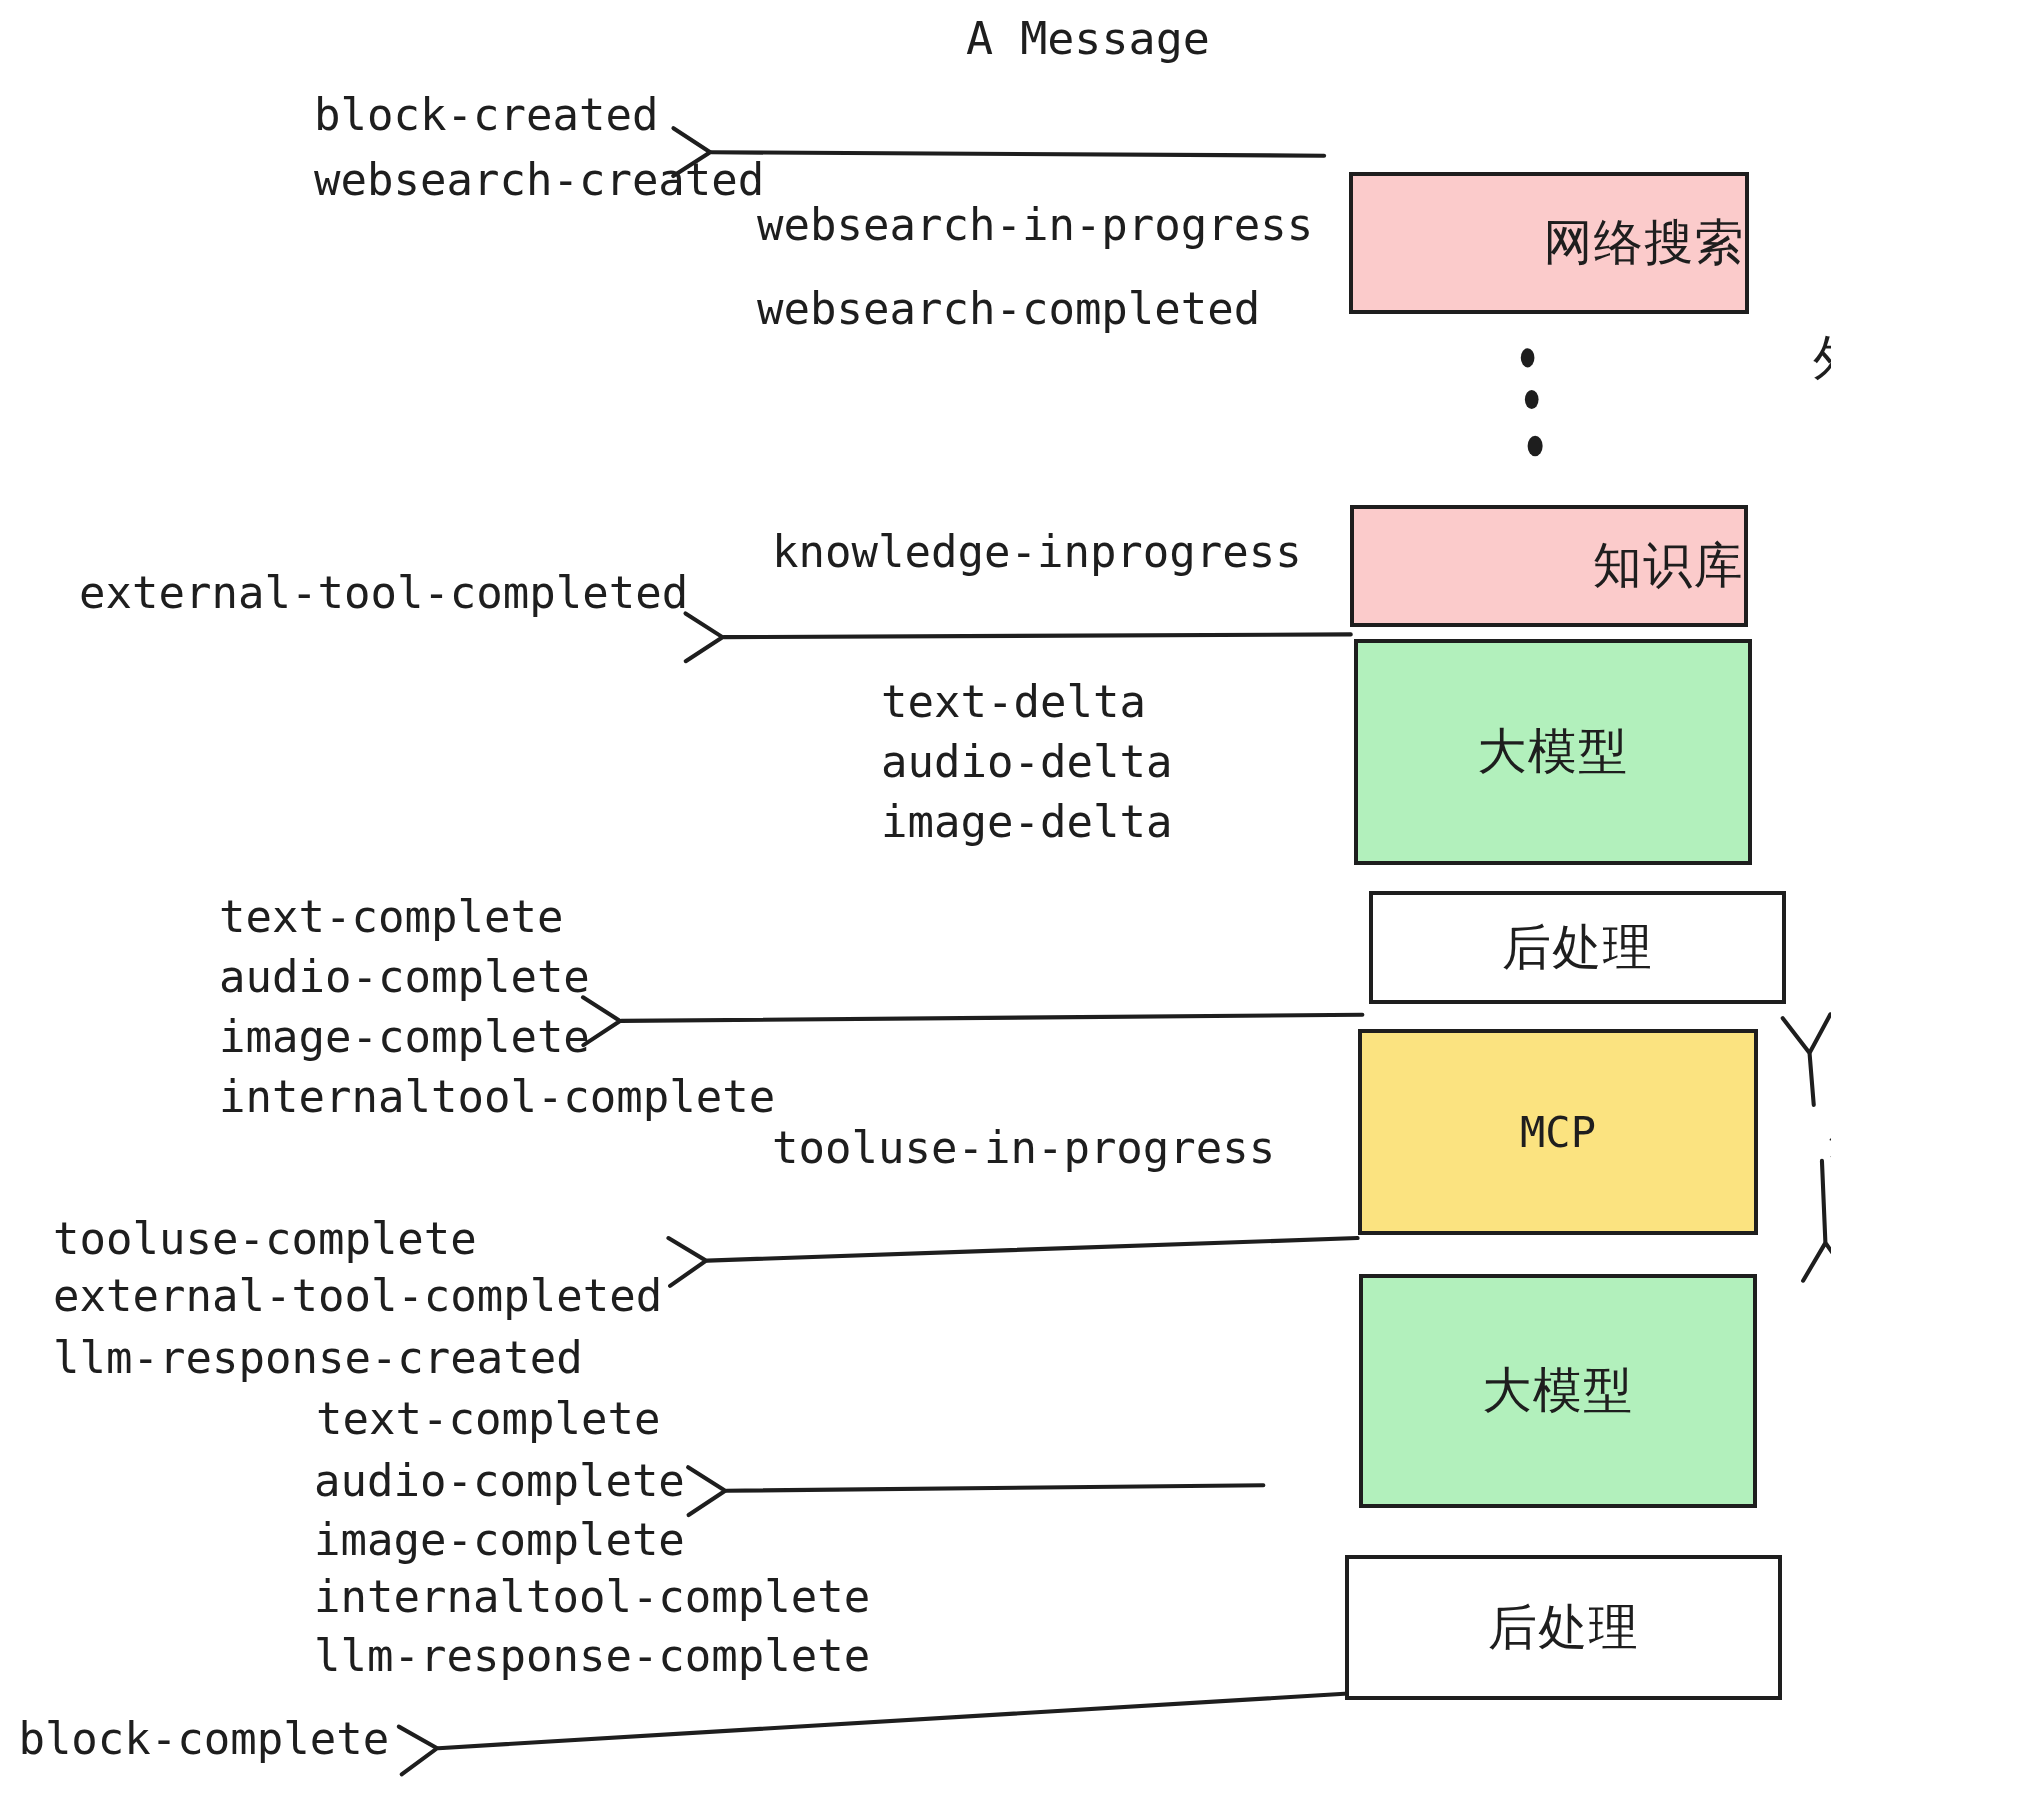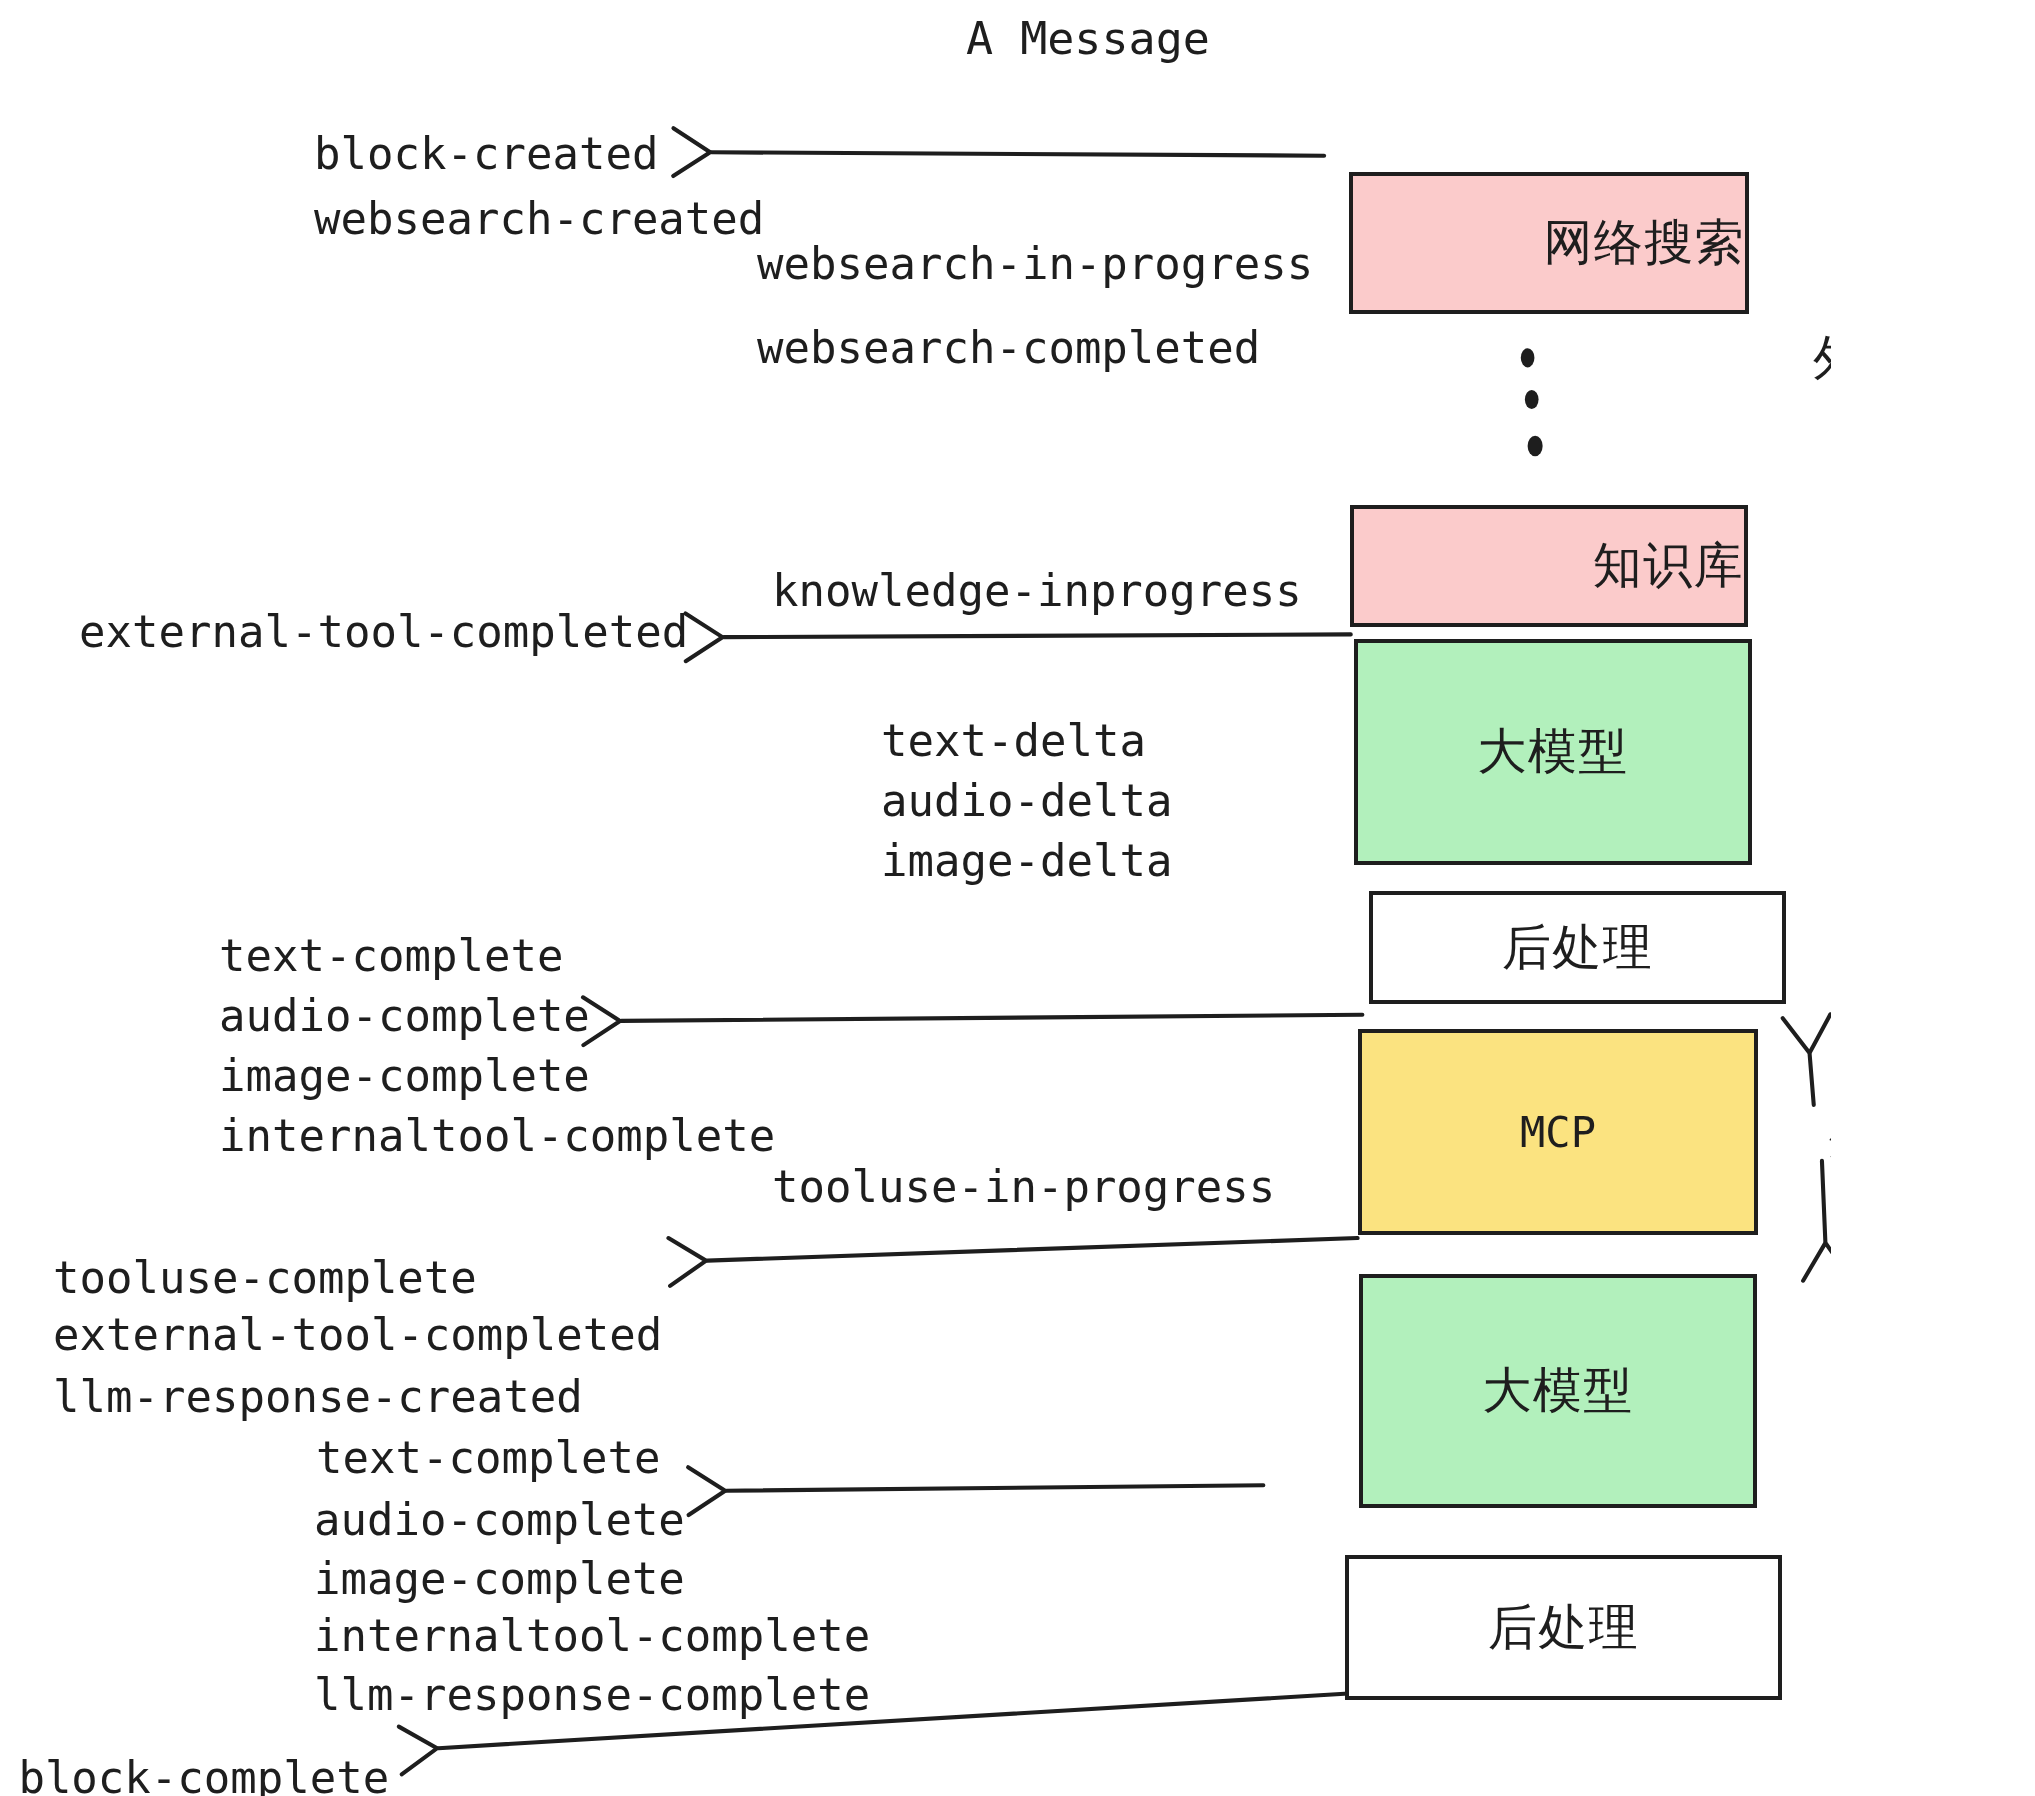--- a/index.html
+++ b/index.html
@@ -1,20 +1,20 @@
 <!DOCTYPE html>
 <html style="--ink: #1E1E1E;font-size:11px"><head>
 <meta charset="utf-8">
 <style>
   :root { --ink:#1E1E1E; }
   html,body{margin:0;padding:0;background:#ffffff;}
   .stage{position:relative;width:1831px;height:1796px;background:#ffffff;overflow:hidden;
          font-family:"DejaVu Sans",sans-serif;}
   .title{position:absolute;font:45px "DejaVu Sans Mono",monospace;color:var(--ink);white-space:nowrap;}
-  .ev{position:absolute;font:44px "DejaVu Sans Mono",monospace;color:var(--ink);white-space:nowrap;margin-top:39px;}
+  .ev{position:absolute;font:44px "DejaVu Sans Mono",monospace;color:var(--ink);white-space:nowrap;}
   .box{position:absolute;border:4.8px solid var(--ink);box-sizing:border-box;
        display:flex;align-items:center;justify-content:center;}
   .box .lbl{font:49px "DejaVu Sans",sans-serif;color:var(--ink);white-space:nowrap;letter-spacing:1.4px;}
   .box .lbl.mono{font:42px "DejaVu Sans Mono",monospace;letter-spacing:0;}
   .side{position:absolute;font:49px "DejaVu Sans",sans-serif;color:var(--ink);white-space:nowrap;letter-spacing:1.4px;}
   svg.overlay{position:absolute;left:0;top:0;color:var(--ink);}
 </style>
 </head>
 <body>
 

